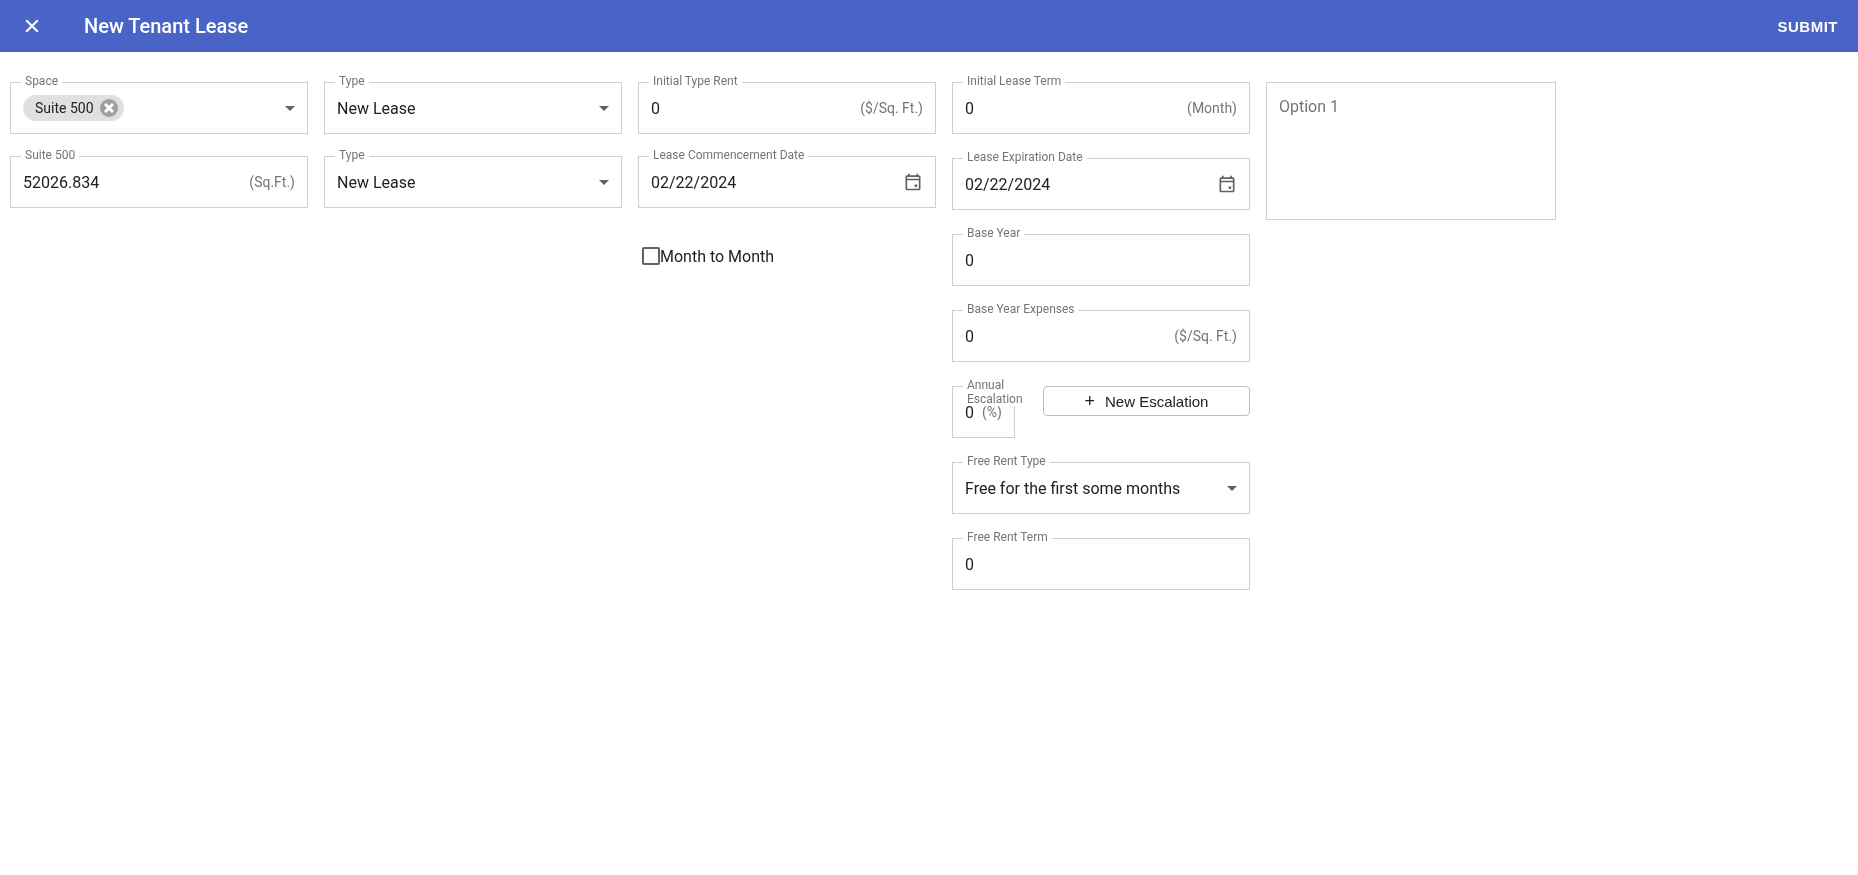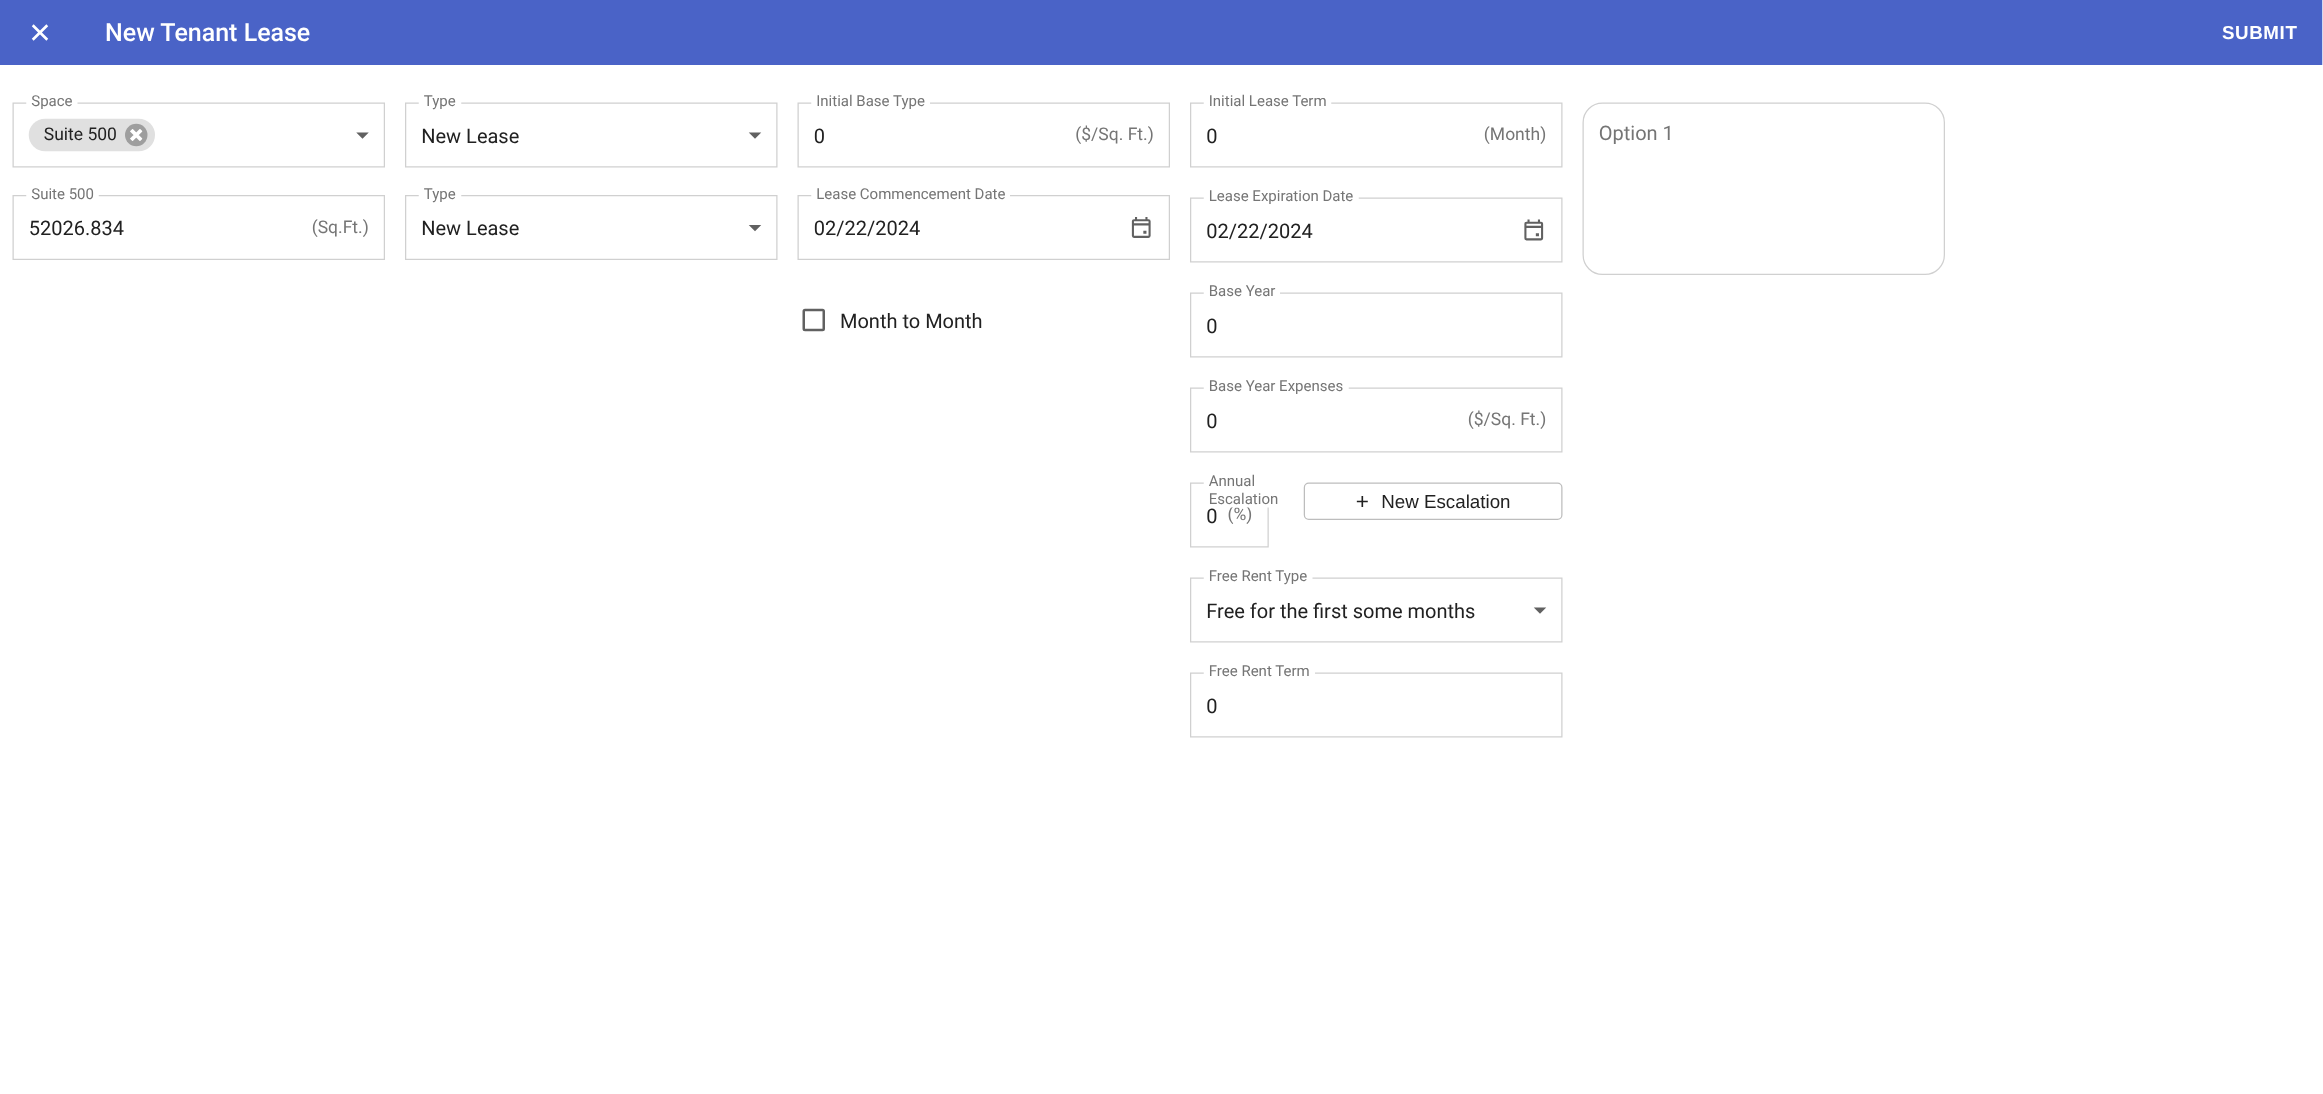--- a/index.html
+++ b/index.html
@@ -114,21 +114,20 @@
     cursor: pointer;
   }
   .chip-x svg { width: 10px; height: 10px; stroke: #fff; stroke-width: 3; }
 
   .space-field { justify-content: space-between; }
   .space-field .chip-wrap { flex:1; }
 
   .checkbox-row {
     display: flex;
     align-items: center;
-    gap: 12px;
     height: 52px;
     padding-left: 4px;
   }
   .checkbox-box {
     width: 18px; height: 18px;
     border: 2px solid #616161;
     border-radius: 2px;
     cursor: pointer;
   }
   .checkbox-label { font-size: 16px; color: #212121; }
@@ -148,21 +147,21 @@
     margin-left: 14px;
     width: calc(100% - 14px);
   }
   .outlined-btn .plus { font-size: 18px; line-height: 1; }
 
   .browse-field {
     cursor: pointer;
   }
   .option-box {
     border: 1px solid #d0d0d0;
-    border-radius: 16px;
+    border-radius: 0;
     height: 138px;
     padding: 14px 12px;
     font-size: 16px;
     color: #757575;
   }
 
   .esc-wrap { display:flex; gap:14px; }
 </style>
 </head>
 <body>
@@ -216,21 +215,21 @@
       <span class="field-label">Type</span>
       <span class="field-value">New Lease</span>
       <span class="caret"></span>
     </div>
 
 
   </div>
 
   <div class="col col-3">
     <div class="field">
-      <span class="field-label">Initial Base Type</span>
+      <span class="field-label">Initial Type Rent</span>
       <span class="field-value">0</span>
       <span class="field-suffix">($/Sq. Ft.)</span>
     </div>
 
     <div class="field">
       <span class="field-label">Lease Commencement Date</span>
       <span class="field-value">02/22/2024</span>
       <span class="cal-icon">
         <svg viewBox="0 0 24 24">
             <path d="M19 4h-1V2h-2v2H8V2H6v2H5a2 2 0 0 0-2 2v14a2 2 0 0 0 2 2h14a2 2 0 0 0 2-2V6a2 2 0 0 0-2-2zm0 16H5V10h14v10zM5 8V6h14v2H5zm9 7h3v3h-3z"></path>

